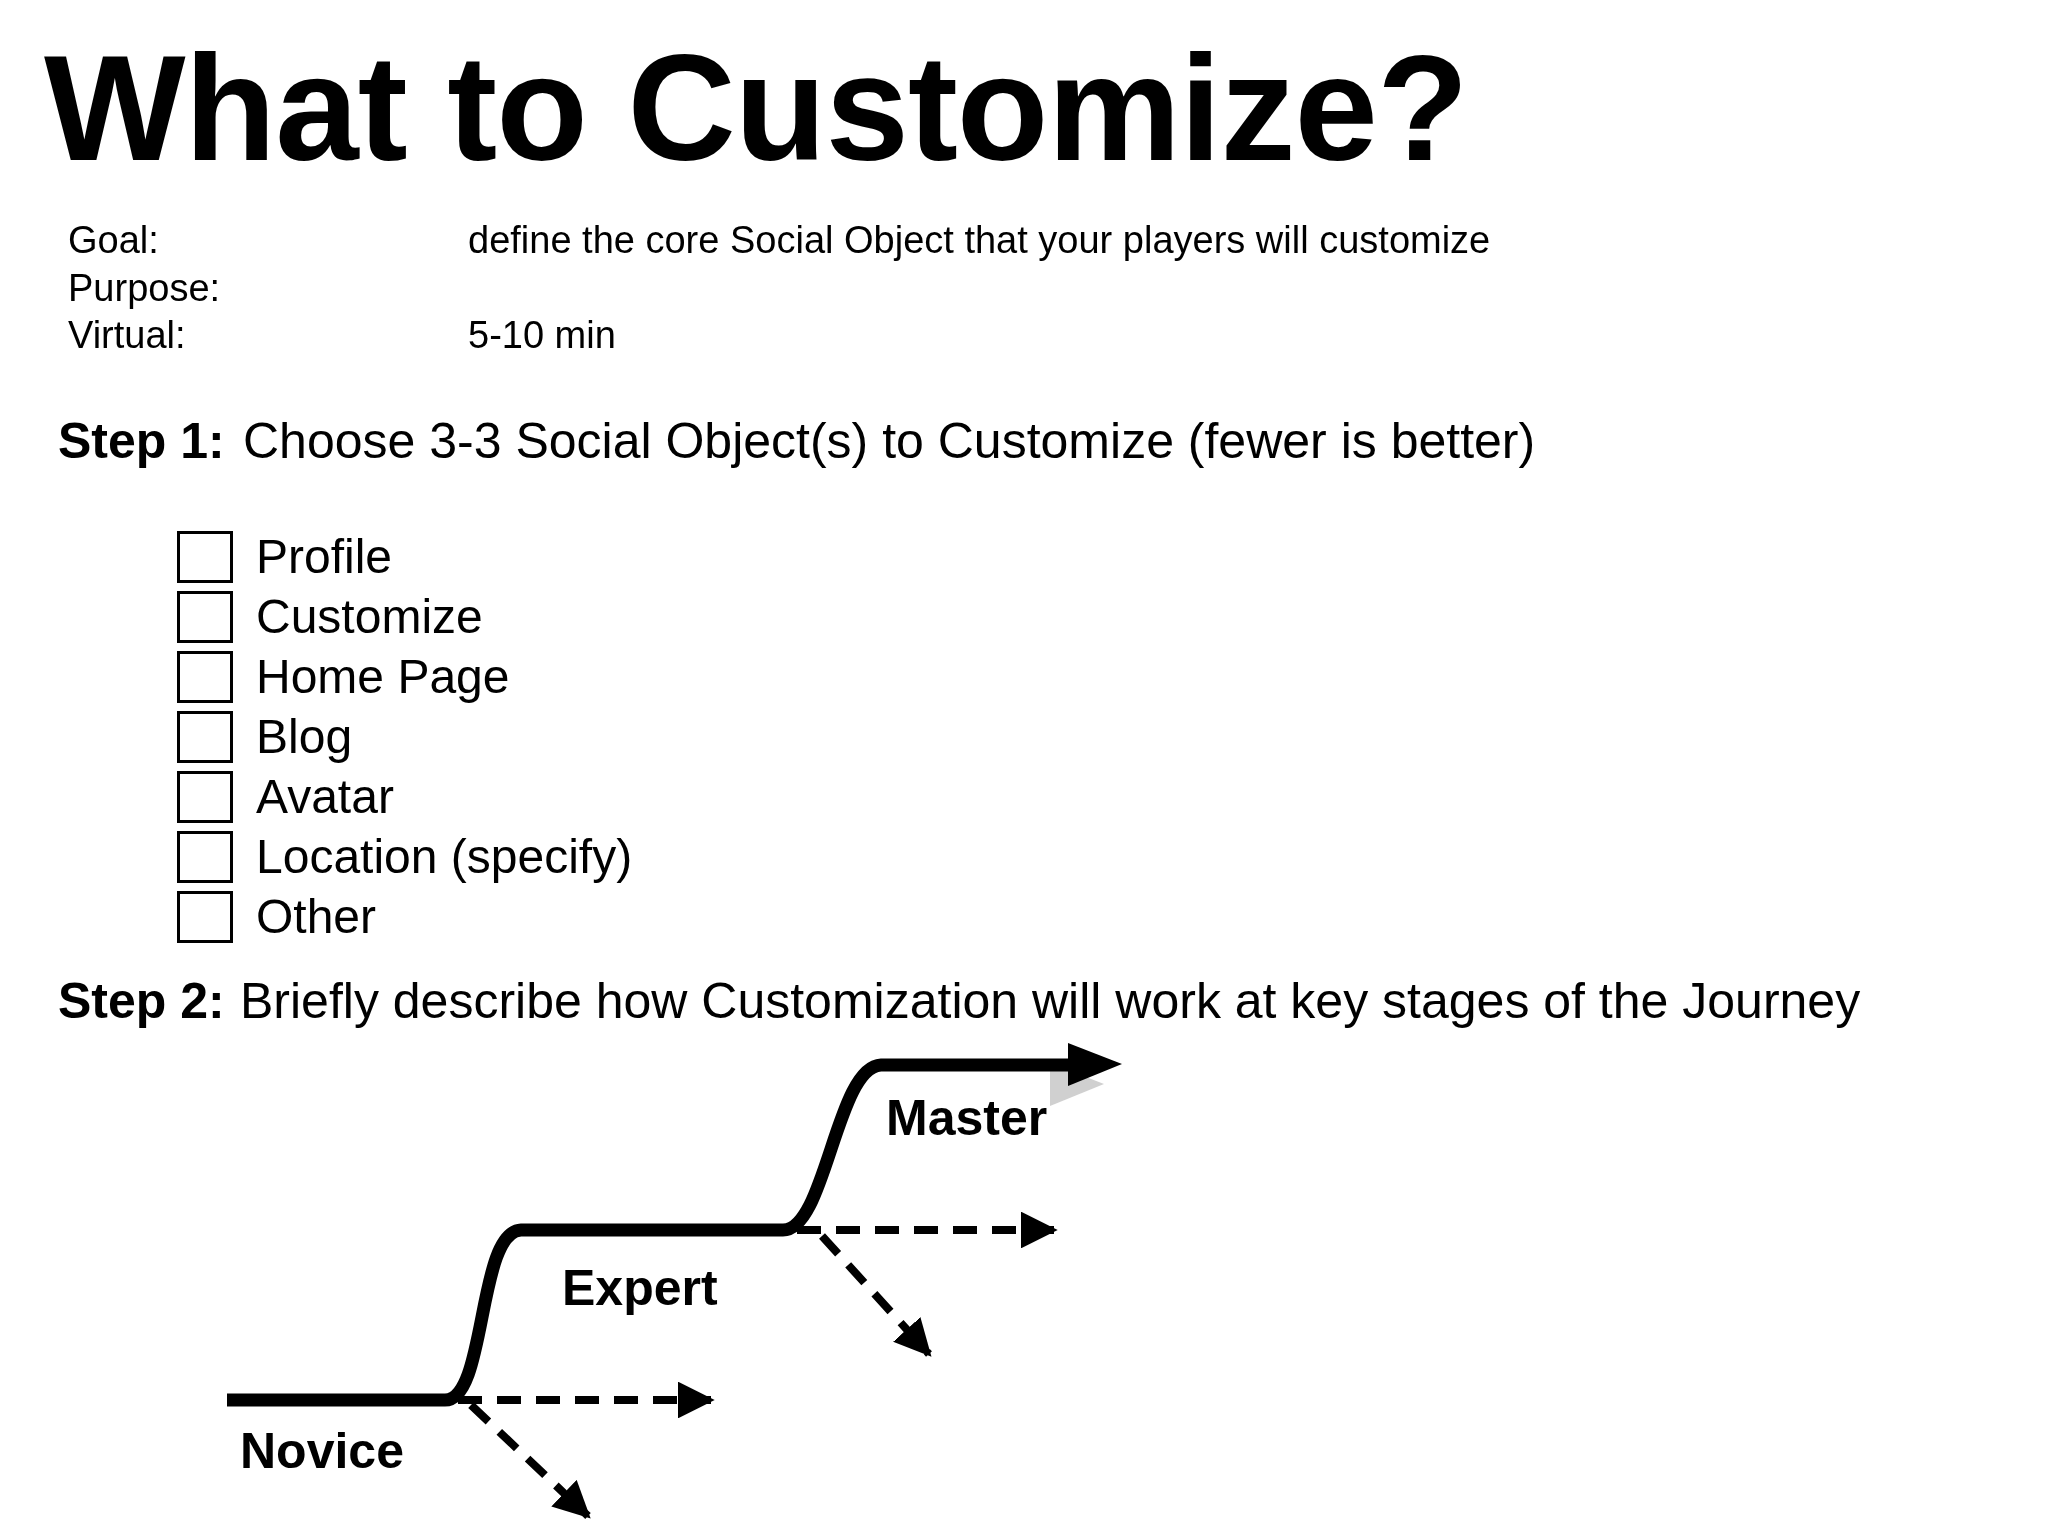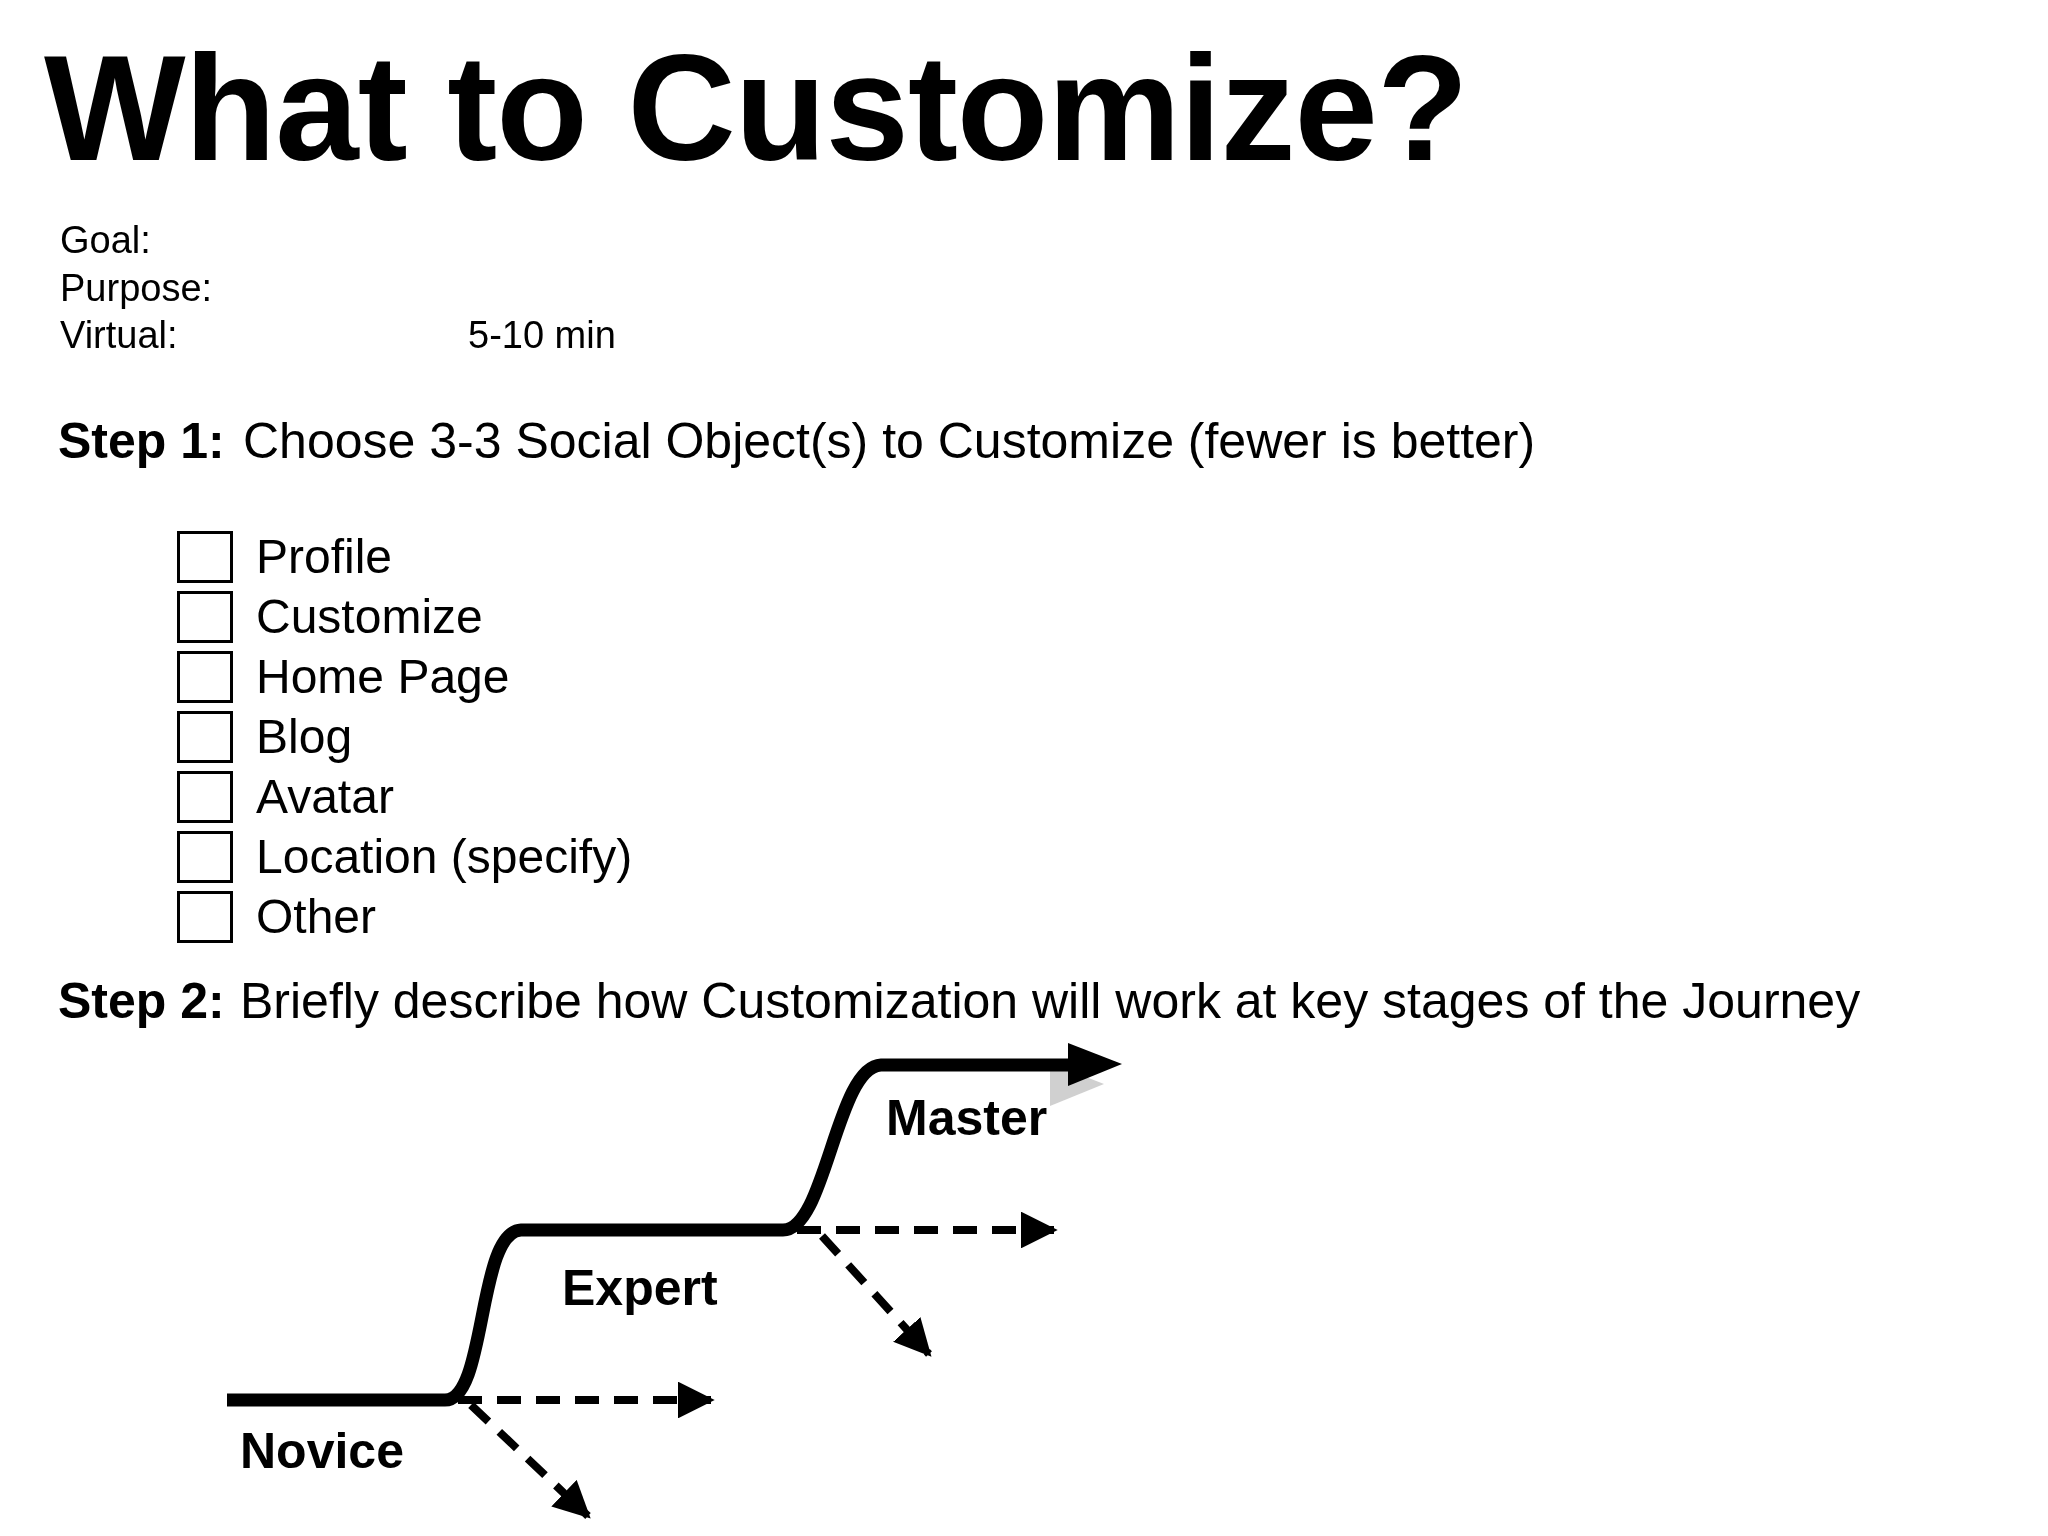--- a/index.html
+++ b/index.html
@@ -9,21 +9,21 @@
     position:relative; width:2048px; height:1536px; overflow:hidden;
     background:var(--paper); color:var(--ink);
     font-family:"Liberation Sans", sans-serif;
   }
   .title {
     position:absolute; left:44px; top:33px;
     font-size:150px; font-weight:bold; line-height:150px;
     white-space:nowrap; letter-spacing:-1px;text-align:center;
   }
   .meta-row { position:absolute; left:0; width:2048px; height:48px; font-size:38px; line-height:47px; white-space:nowrap; }
-  .meta-label { position:absolute; left:60px; }
+  .meta-label { position:absolute; left:68px; }
   .meta-value { position:absolute; left:468px; }
   .step-row { position:absolute; left:0; width:2048px; height:56px; font-size:50px; line-height:56px; white-space:nowrap; }
   .step-label { position:absolute; left:58px; font-weight:bold; }
   .step-text  { position:absolute; }
   .check-row { position:absolute; left:177px; height:52px; display:flex; align-items:center;margin-top:33px; }
   .checkbox {
     width:56px; height:52px; border:3px solid var(--ink);
     background:var(--paper); flex:0 0 auto; cursor:pointer;
   }
   .check-label { margin-left:23px; font-size:48px; line-height:52px; white-space:nowrap; }
@@ -32,20 +32,21 @@
 </style>
 </head>
 <body>
 
 <div id="page">
 
   <div class="title">What to Customize?</div>
 
   <div class="meta-row" style="top:217px">
     <span class="meta-label">Goal:</span>
+    <span class="meta-value">define the core Social Object that your players will customize</span>
   </div>
   <div class="meta-row" style="top:265px">
     <span class="meta-label">Purpose:</span>
   </div>
   <div class="meta-row" style="top:312px">
     <span class="meta-label">Virtual:</span>
     <span class="meta-value">5-10 min</span>
   </div>
 
   <div class="step-row" style="top:413px">

